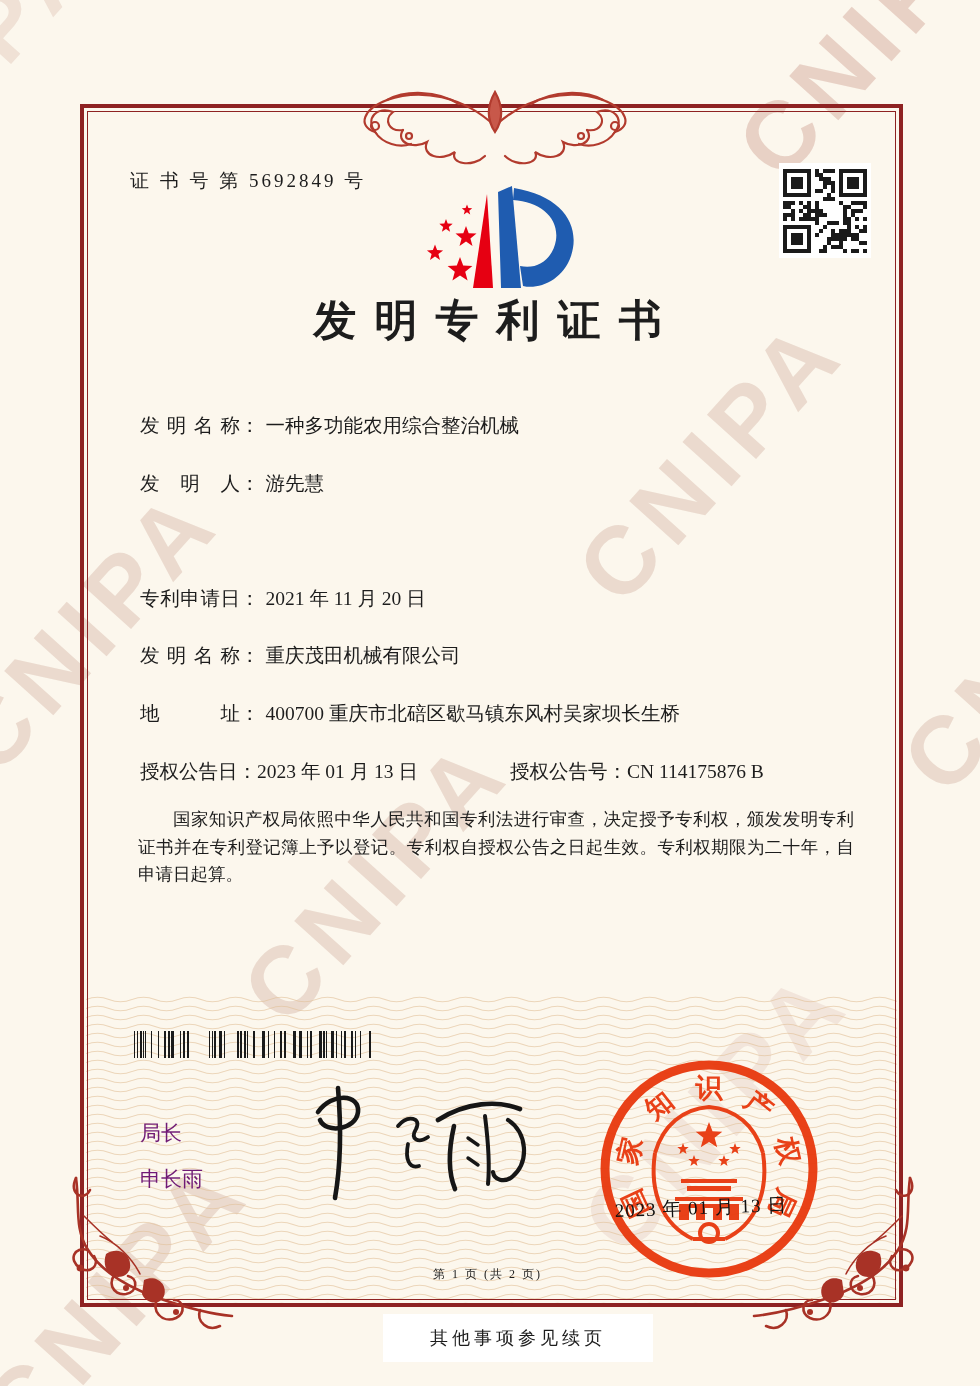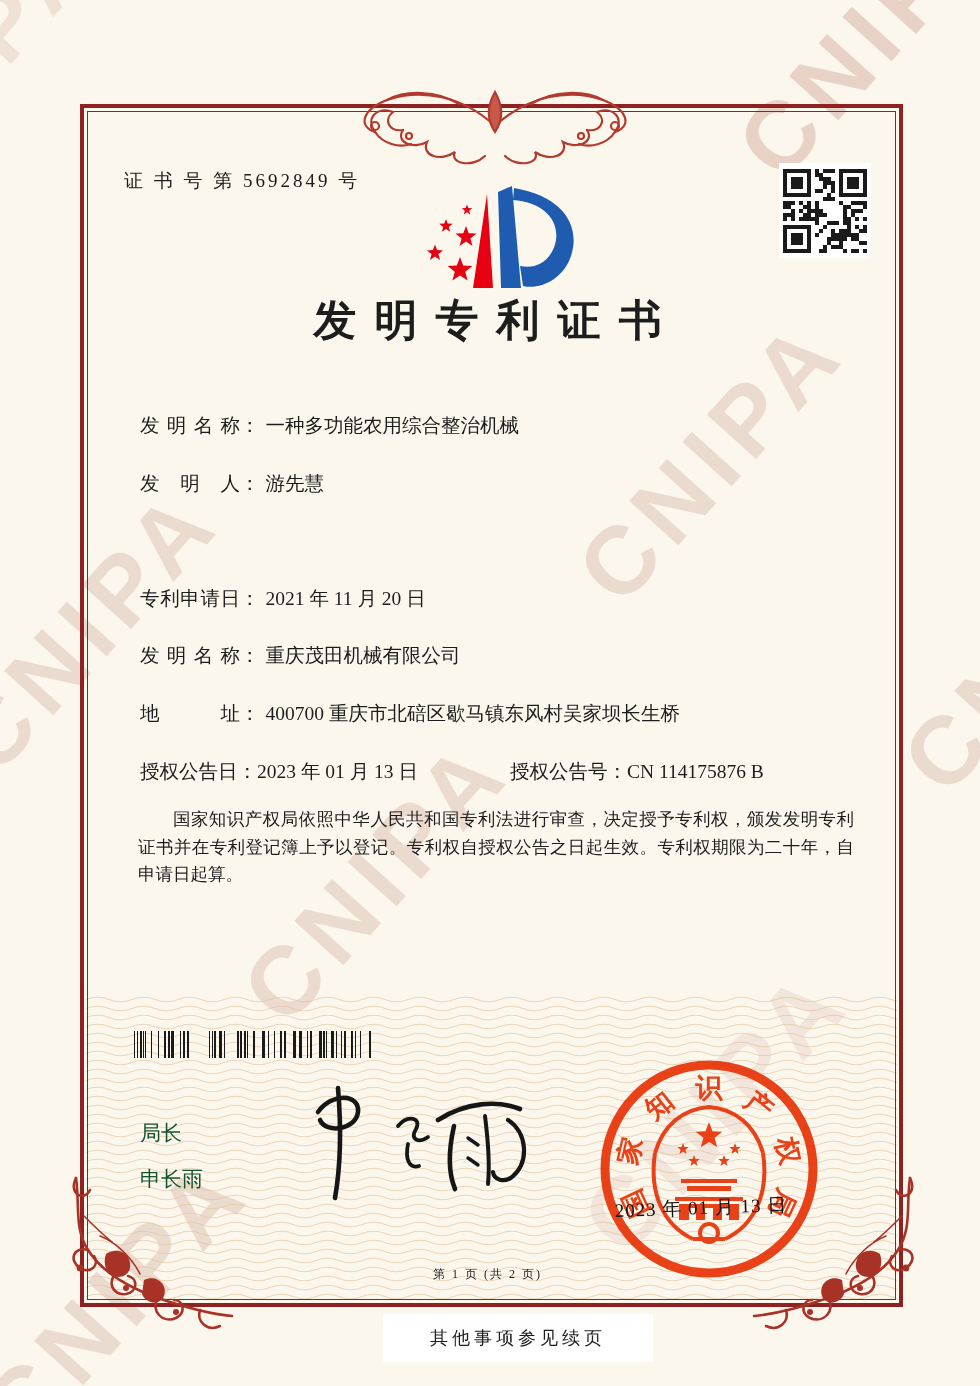--- a/index.html
+++ b/index.html
@@ -20,21 +20,21 @@
   .wm7{left:-55px;top:1245px;}
   .wm8{left:545px;top:1055px;color:rgba(197,152,136,0.18);}
 
   
   #frame{position:absolute;left:80px;top:104px;width:815px;height:1195px;
          border:4px solid #8e2222;}
   #frame-inner{position:absolute;inset:3px;border:1px solid #8e2222;}
   #waves{position:absolute;left:86px;top:995px;width:811px;height:308px;pointer-events:none;}
 
   
-  #cert-no{position:absolute;left:124px;top:168px;font-size:19px;letter-spacing:3px;}
+  #cert-no{position:absolute;left:130px;top:168px;font-size:19px;letter-spacing:3px;}
   #logo{position:absolute;left:421px;top:170px;}
   #qr-wrap{position:absolute;left:779px;top:163px;width:92px;height:95px;background:#ffffff;
            display:flex;align-items:center;justify-content:center;}
   #title{position:absolute;left:80px;top:292px;width:815px;text-align:center;
          font-size:43px;font-weight:bold;letter-spacing:0.42em;text-indent:0.42em;}
 
   
   .frow{position:absolute;left:140px;font-size:19.5px;white-space:nowrap;}
   .flabel{display:inline-block;width:100px;text-align:justify;text-align-last:justify;vertical-align:top;}
   .fcolon{display:inline-block;margin-right:6px;}
@@ -42,21 +42,21 @@
   .grant2{position:absolute;left:370px;top:0;white-space:nowrap;}
 
   
   #bodytext{position:absolute;left:138px;top:806px;width:716px;font-size:17.5px;line-height:27.6px;
             text-align:justify;}
   #bodytext p{margin:0;text-indent:2em;}
 
   
   #barcode{position:absolute;left:134px;top:1031px;}
   #signer{position:absolute;left:140px;top:1110px;font-family:"Liberation Sans","DejaVu Sans",sans-serif;
-          font-size:21px;line-height:46px;color:#14532d;}
+          font-size:21px;line-height:46px;color:#701a75;}
   #signature{position:absolute;left:282px;top:1076px;}
   #seal{position:absolute;left:593px;top:1053px;opacity:0.95;}
   #seal-date{position:absolute;left:601px;top:1195px;width:200px;text-align:center;font-size:19px;
              color:#111;transform:rotate(-2deg);letter-spacing:1px;}
   #page-num{position:absolute;left:80px;top:1266px;width:815px;text-align:center;font-size:12px;letter-spacing:2px;}
   #bottom-note{position:absolute;left:383px;top:1314px;width:214px;background:#ffffff;
                text-align:center;font-size:18px;letter-spacing:4px;padding:12px 28px;}
 
   .orn{position:absolute;pointer-events:none;}
   #orn-top{left:325px;top:74px;}

